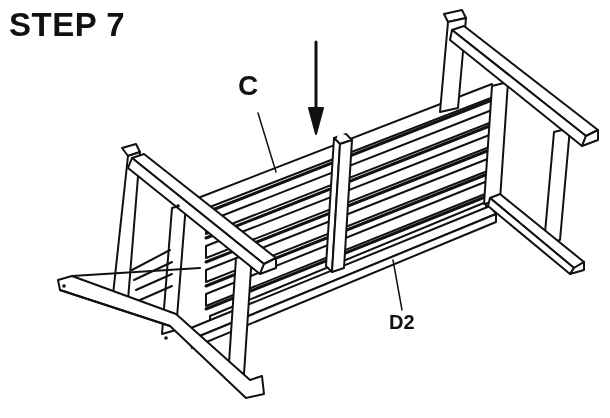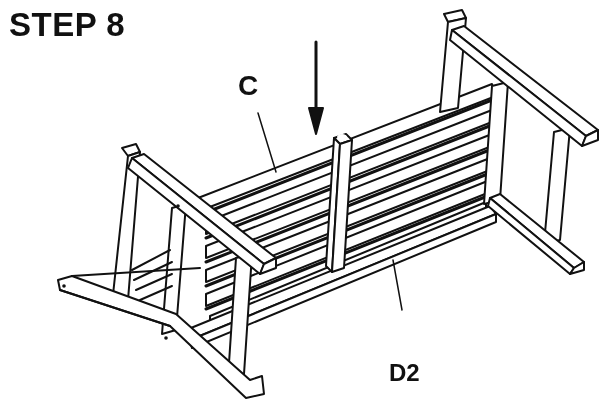--- a/index.html
+++ b/index.html
@@ -8,30 +8,30 @@
     position: absolute; left: 9px; top: 6px;
     font-family: "Liberation Sans", sans-serif; font-weight: bold;
     font-size: 33px; color: #111; letter-spacing: 0.5px;
   }
   .part-label {
     position: absolute;
     font-family: "Liberation Sans", sans-serif; font-weight: bold;
     color: #111;
   }
   .label-c { left: 238px; top: 70px; font-size: 28px; }
-  .label-d2 { left: 389px; top: 311px; font-size: 24px; margin-top: 48px; }
+  .label-d2 { left: 389px; top: 311px; font-size: 20px; }
   svg.drawing { position: absolute; left: 0; top: 0; }
   svg.drawing path, svg.drawing line, svg.drawing polyline, svg.drawing polygon {
     stroke: #111; stroke-linejoin: round; stroke-linecap: round;
   }
 </style>
 </head>
 <body>
 
-<div class="step-title">STEP 8</div>
+<div class="step-title">STEP 7</div>
 
 <svg class="drawing" width="610" height="418" viewBox="0 0 610 418" fill="none" stroke-width="2">
 
   <g fill="#fff">
 
     <polygon points="198,198 492,84 496,96 202,210"></polygon>
     <polygon points="206,222 492,110 492,122 206,234"></polygon>
     <polygon points="206,246 492,134 492,146 206,258"></polygon>
     <polygon points="206,270 490,158 490,170 206,282"></polygon>
     <polygon points="206,294 490,180 490,192 206,306"></polygon>

